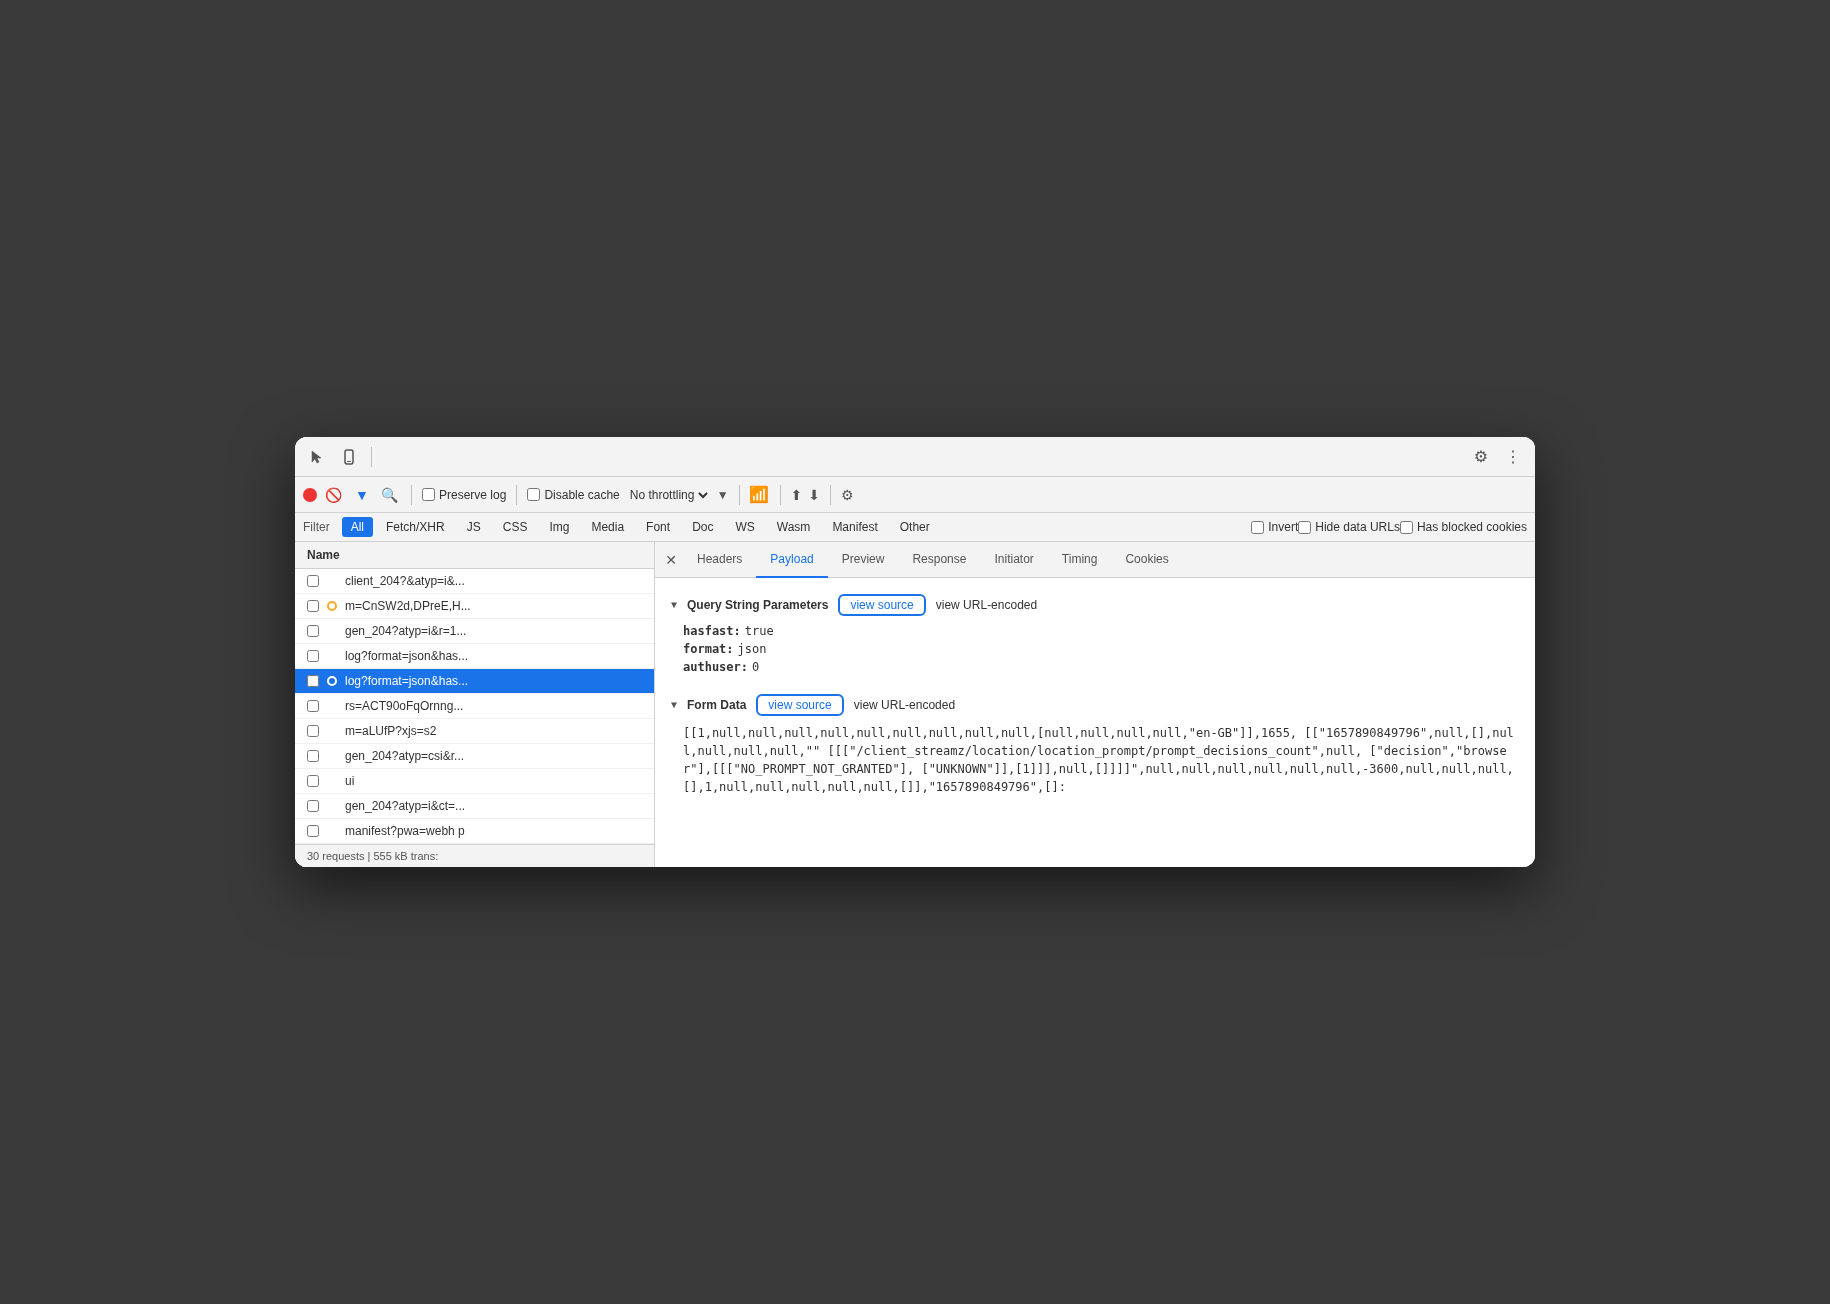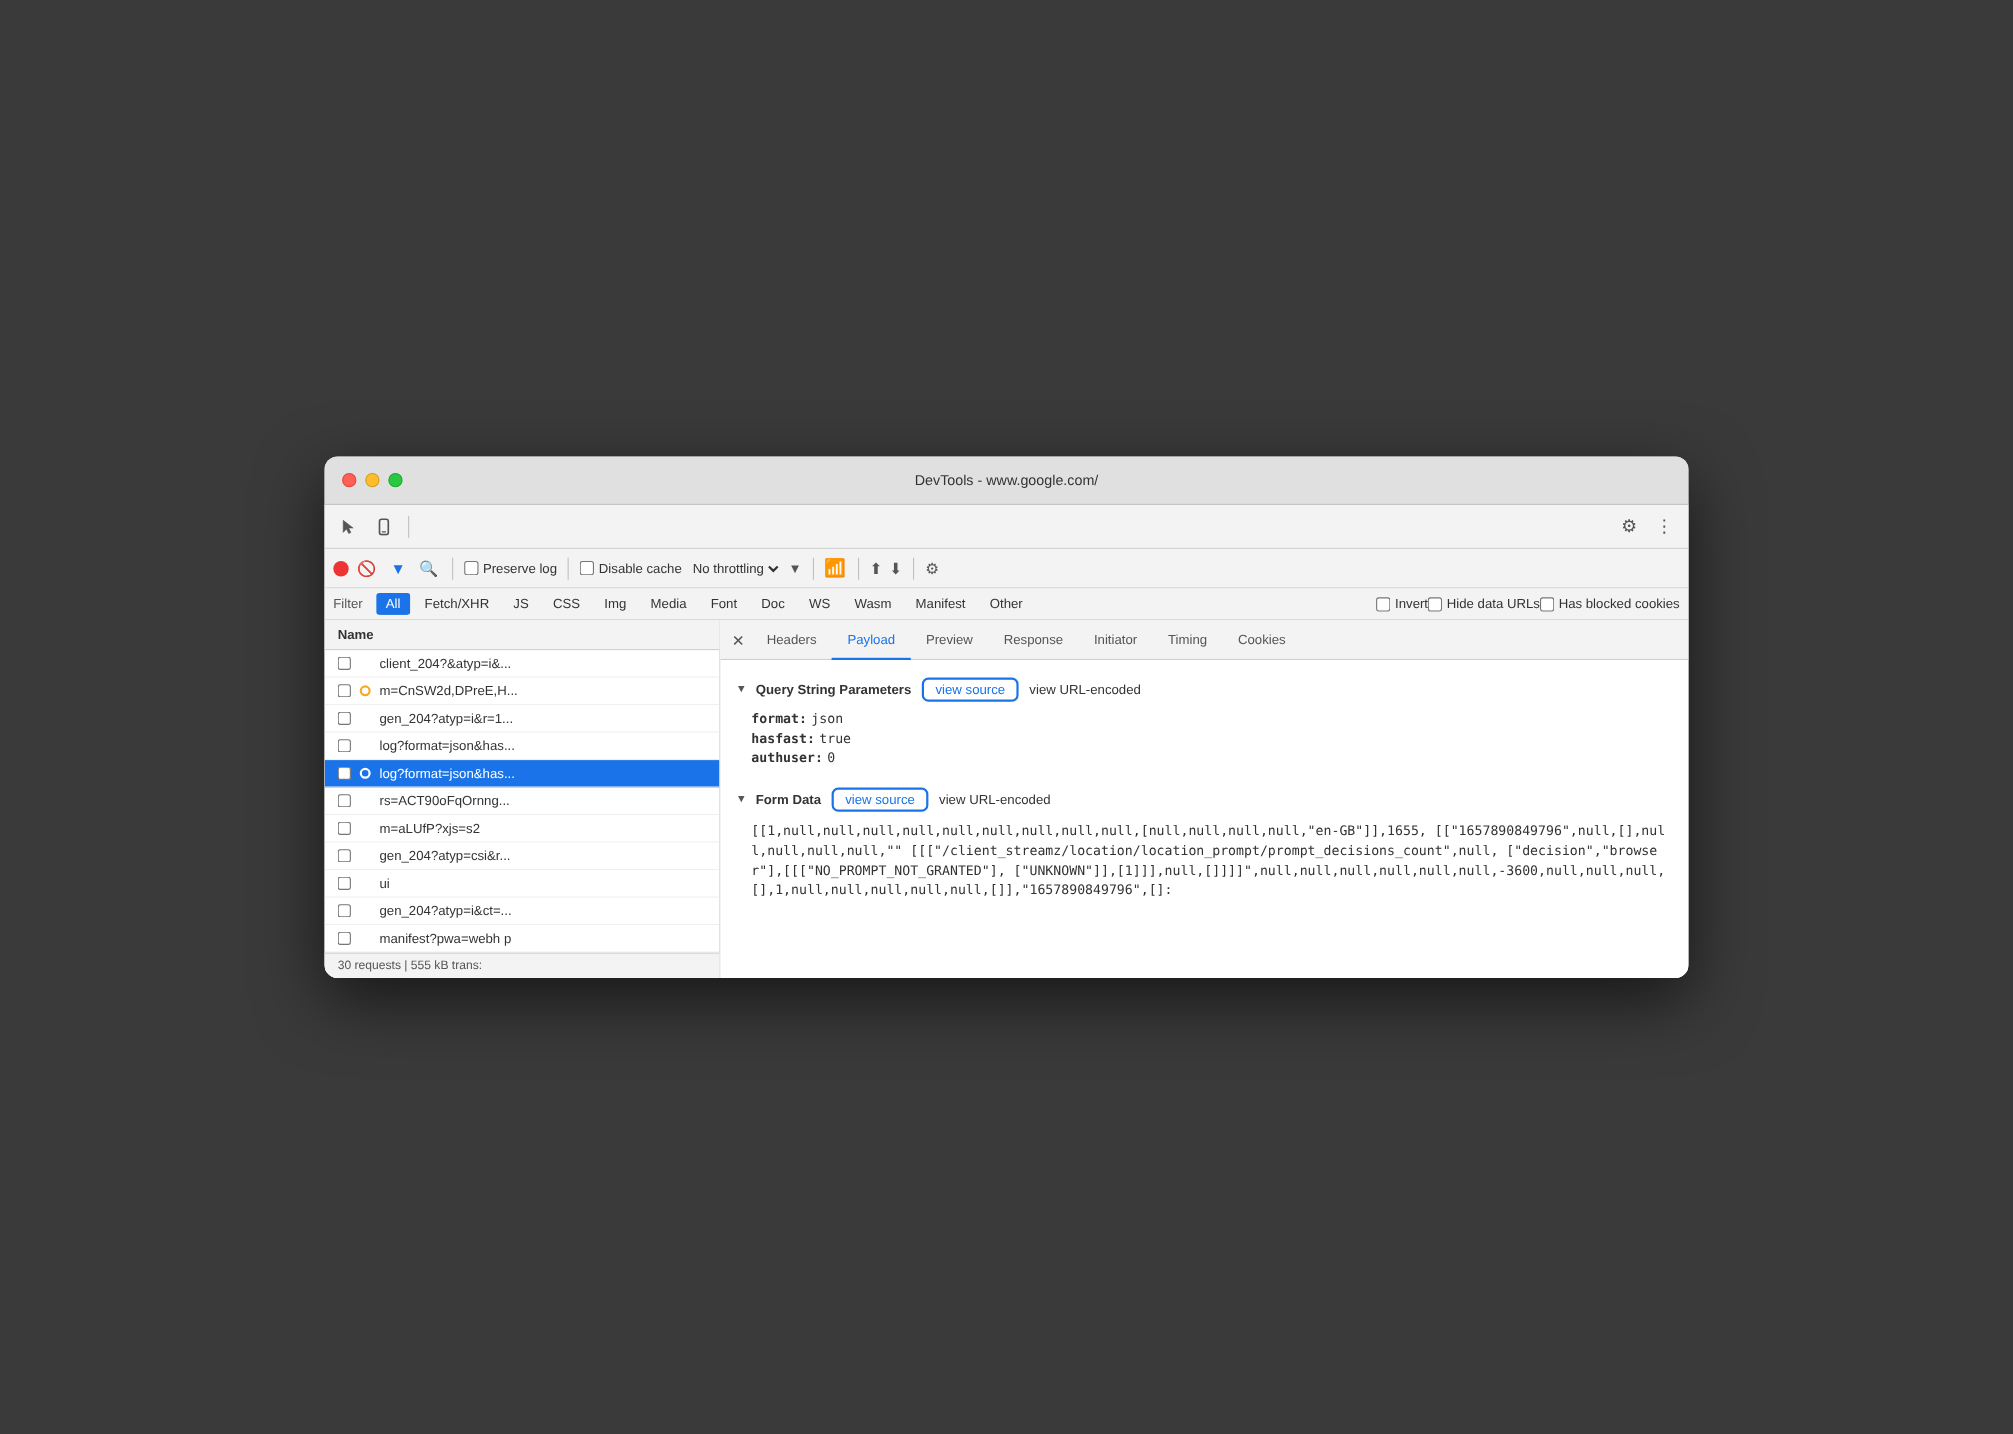--- a/index.html
+++ b/index.html
@@ -453,28 +453,20 @@
 
     .section-divider {
       height: 12px;
     }
   </style>
 </head>
 <body>
 
 <div class="window">
 
-  <div class="titlebar">
-    <div class="traffic-lights">
-      <div class="tl tl-red"></div>
-      <div class="tl tl-yellow"></div>
-      <div class="tl tl-green"></div>
-    </div>
-    <span class="titlebar-title">DevTools - www.google.com/</span>
-  </div>
 
   <div class="devtools">
 
     <div class="top-toolbar">
       <div class="toolbar-icon">
         <svg width="16" height="16" viewBox="0 0 16 16" fill="none">
           <path d="M3 2 L3 13 L6 10 L8 14 L10 13 L8 9 L12 9 Z" fill="#555" stroke="#555" stroke-width="0.5"></path>
         </svg>
       </div>
       <div class="toolbar-icon">
@@ -647,26 +639,26 @@
         <div class="details-content">
 
           <div class="section-header">
             <span class="section-triangle">▼</span>
             <span class="section-title">Query String Parameters</span>
             <button class="view-source-btn">view source</button>
             <span class="view-url-encoded">view URL-encoded</span>
           </div>
 
           <div class="param-row">
+            <span class="param-key">hasfast:</span>
+            <span class="param-value">true</span>
+          </div>
+          <div class="param-row">
             <span class="param-key">format:</span>
             <span class="param-value">json</span>
-          </div>
-          <div class="param-row">
-            <span class="param-key">hasfast:</span>
-            <span class="param-value">true</span>
           </div>
           <div class="param-row">
             <span class="param-key">authuser:</span>
             <span class="param-value">0</span>
           </div>
 
           <div class="section-divider"></div>
 
           <div class="section-header">
             <span class="section-triangle">▼</span>

